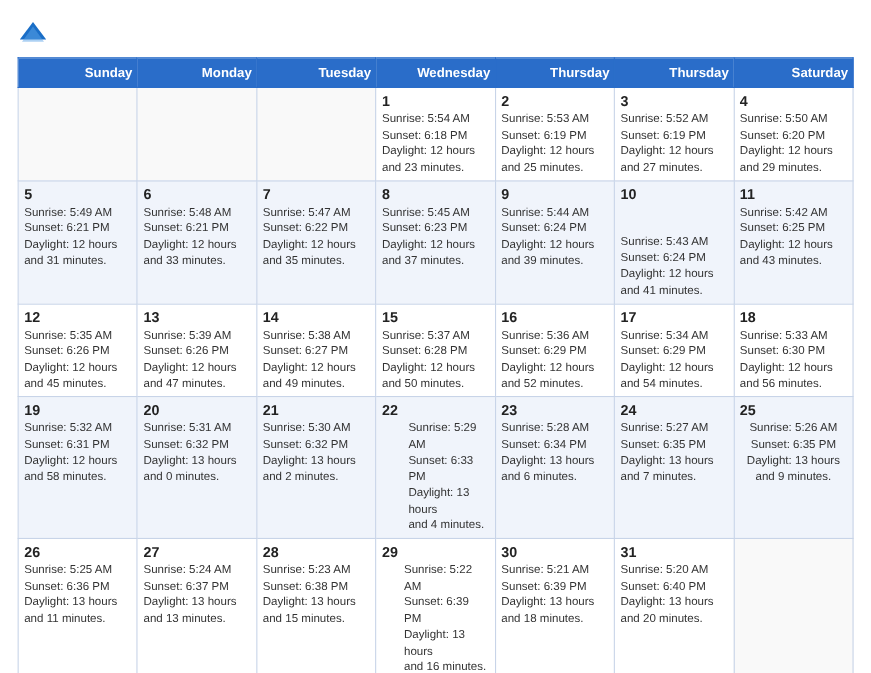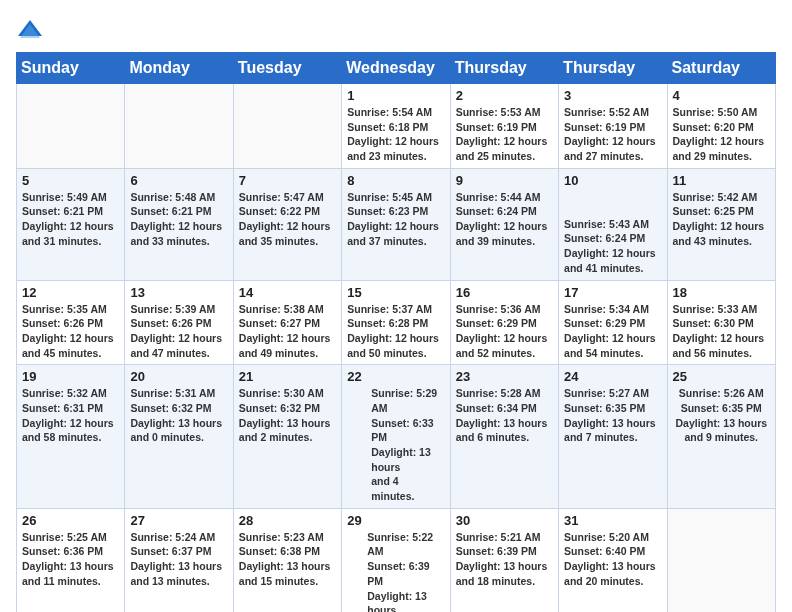--- a/index.html
+++ b/index.html
@@ -48,22 +48,22 @@
       width: 100%;
       border-collapse: collapse;
       font-size: 11px;
     }
     thead tr {
       background: #2a6dc9;
       color: #fff;
     }
     thead th {
       padding: 6px 4px;
-      text-align: left;
-      font-size: 16px;
+      text-align: right;
+      font-size: 12px;
       font-weight: bold;
       border: 1px solid #2a6dc9;
     }
     tbody tr {
       vertical-align: top;
     }
     tbody tr:nth-child(odd) {
       background: #fff;
     }
     tbody tr:nth-child(even) {
@@ -79,21 +79,20 @@
       font-size: 13px;
       font-weight: bold;
       color: #222;
       display: block;
       margin-bottom: 2px;
     }
     .day-info {
       color: #333;
       font-size: 10.5px;
       line-height: 1.4;
-      font-weight: bold;
     }
     .empty { background: #f9f9f9; }
   </style>
 </head>
 <body>
 
 <div class="header">
   <div class="logo">
     <svg class="logo-icon" viewBox="0 0 28 28">
       <polygon points="14,4 26,20 2,20" fill="#1a6ec7"></polygon>

